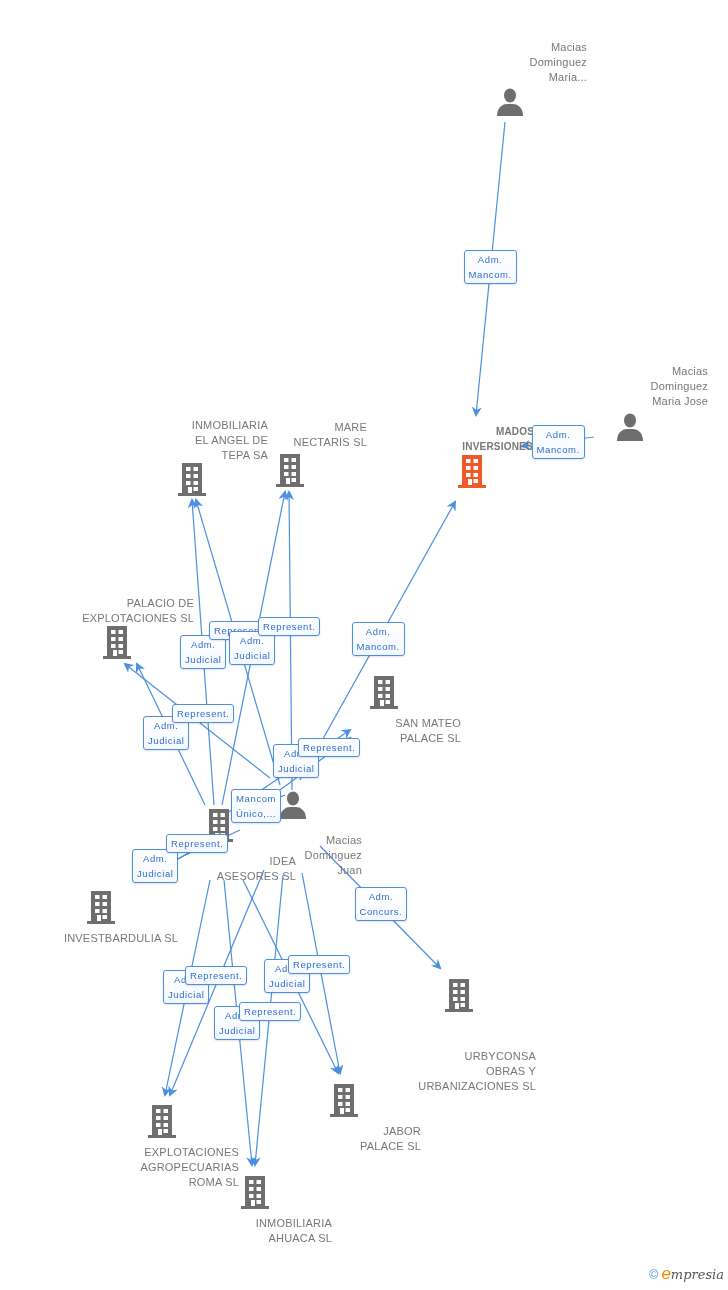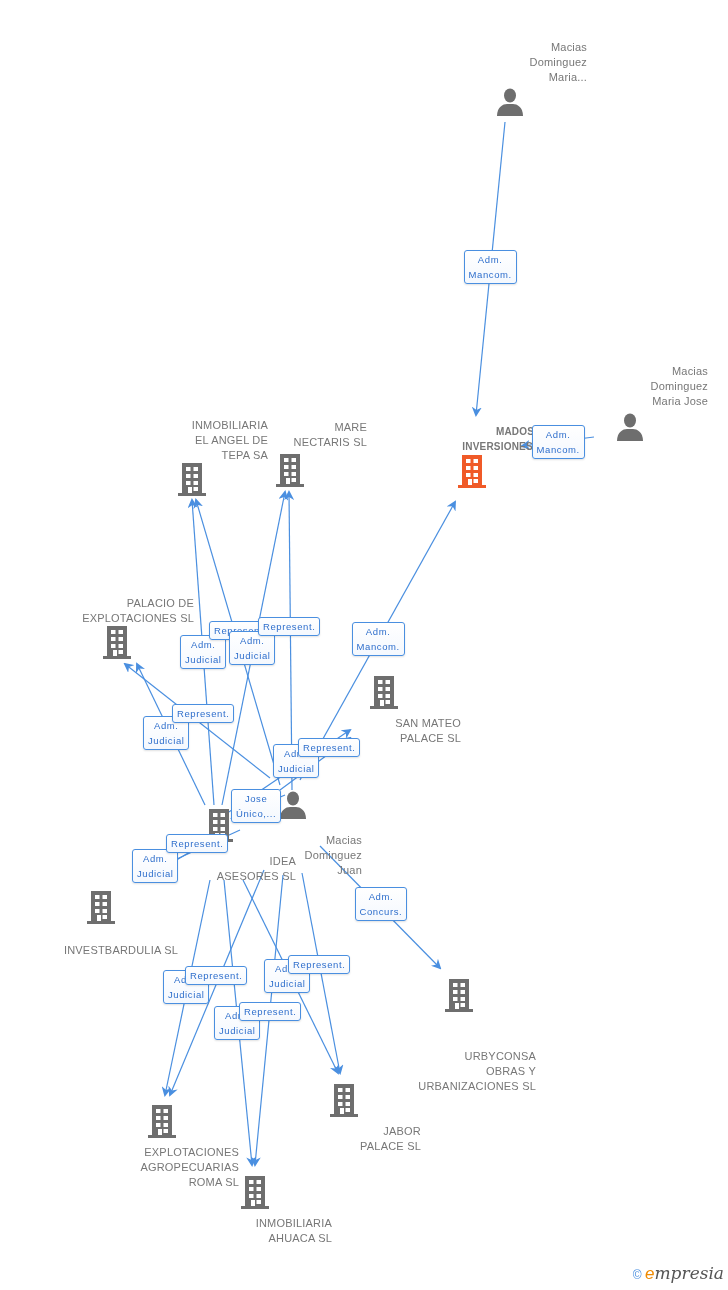--- a/index.html
+++ b/index.html
@@ -8,21 +8,21 @@
   #edges { position:absolute; left:0; top:0; width:728px; height:1290px; }
   .node { position:absolute; text-align:right; color:#777; font-size:11px; line-height:15px; letter-spacing:0.2px; }
   .node .lbl { white-space:pre-line; }
   .node.focus .lbl { font-weight:bold; color:#777; font-size:10px; }
   .icon { position:absolute; }
   .edge-label { position:absolute; background:#ffffff; border:1px solid #4a8fe0; border-radius:3px;
                 color:#2f6fcc; font-size:9.5px; line-height:15px; text-align:center; padding:1px 4px;
                 box-shadow:0 1px 2px rgba(0,0,0,0.12); white-space:pre-line; letter-spacing:0.6px;
                 background:linear-gradient(#ffffff,#f4f8fe); }
   .footer { position:absolute; right:4px; bottom:6px; font-size:12px; color:#4a8fe0; }
-  .footer .brand { color:#555; font-style:italic; font-family:"DejaVu Serif", serif; font-size:17px; }
+  .footer .brand { color:#555; font-style:italic; font-family:"DejaVu Serif", serif; font-size:13px; }
   .footer .brand-e { color:#f08a00; font-size:17px; font-style:italic; }
 </style>
 </head>
 <body>
 
 <svg id="edges" xmlns="http://www.w3.org/2000/svg">
   <defs>
     <marker id="arr" markerWidth="10" markerHeight="10" refX="8" refY="5" orient="auto" markerUnits="userSpaceOnUse">
       <path d="M0,0 L10,5 L0,10 L3,5 z" fill="#4a8fe0"></path>
     </marker>
@@ -213,21 +213,21 @@
       <rect x="9" y="6" width="4.5" height="4"></rect>
             <rect x="16.5" y="6" width="4.5" height="4"></rect>
       <rect x="9" y="13" width="4.5" height="4"></rect>
             <rect x="16.5" y="13" width="4.5" height="4"></rect>
       <rect x="9" y="20" width="4.5" height="4"></rect>
             <rect x="16.5" y="20" width="4.5" height="4"></rect>
       <rect x="11" y="26" width="4" height="6"></rect>
             <rect x="16.5" y="26" width="4.5" height="4"></rect>
     </g>
         </svg></div>
-      <div class="node" style="left: 18px; top: 931px; width: 160px; margin-top: 12px;">
+      <div class="node" style="left: 18px; top: 931px; width: 160px;">
         <div class="lbl">INVESTBARDULIA SL</div>
       </div>
     </div>
     <div>
       <div class="icon" style="left: 444px; top: 977px;"><svg width="30" height="36" viewBox="0 0 30 36">
     <rect x="5" y="2" width="20" height="31" fill="#6e6e6e"></rect>
     <rect x="1" y="32" width="28" height="3" fill="#6e6e6e"></rect>
     <g fill="#fff">
       <rect x="9" y="6" width="4.5" height="4"></rect>
             <rect x="16.5" y="6" width="4.5" height="4"></rect>
@@ -319,21 +319,21 @@
     <div class="edge-label" style="left: 209px; top: 620.5px;">Represent.</div>
     <div class="edge-label" style="left: 229px; top: 631px;">Adm.
 Judicial</div>
     <div class="edge-label" style="left: 258px; top: 616.5px;">Represent.</div>
     <div class="edge-label" style="left: 143px; top: 716px;">Adm.
 Judicial</div>
     <div class="edge-label" style="left: 172px; top: 703.5px;">Represent.</div>
     <div class="edge-label" style="left: 273px; top: 744px;">Adm.
 Judicial</div>
     <div class="edge-label" style="left: 298px; top: 737.5px;">Represent.</div>
-    <div class="edge-label" style="left: 231px; top: 789px;">Jose
+    <div class="edge-label" style="left: 231px; top: 789px;">Mancom
 Único,...</div>
     <div class="edge-label" style="left: 132px; top: 849px;">Adm.
 Judicial</div>
     <div class="edge-label" style="left: 166px; top: 833.5px;">Represent.</div>
     <div class="edge-label" style="left: 354.5px; top: 887px;">Adm.
 Concurs.</div>
     <div class="edge-label" style="left: 163px; top: 970px;">Adm.
 Judicial</div>
     <div class="edge-label" style="left: 185px; top: 965.5px;">Represent.</div>
     <div class="edge-label" style="left: 264px; top: 959px;">Adm.

